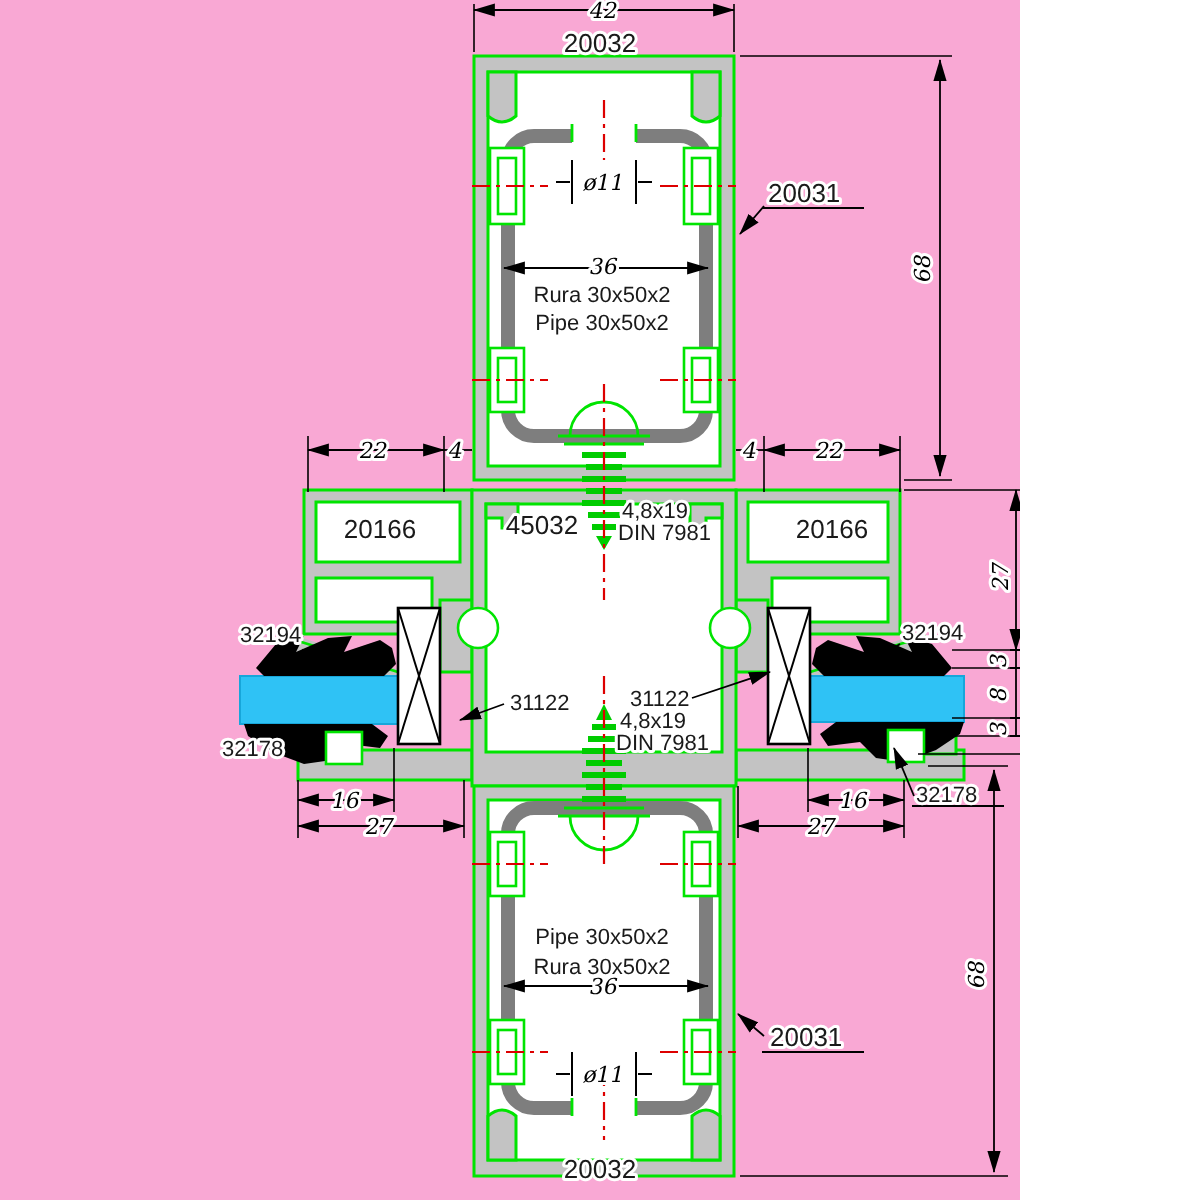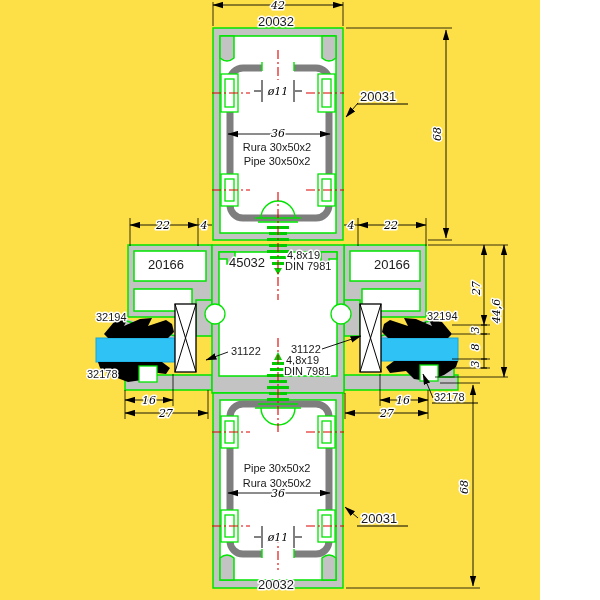--- a/index.html
+++ b/index.html
@@ -1,16 +1,16 @@
 <!DOCTYPE html>
 <html><head>
 <meta charset="utf-8">
 <style>
   html,body{margin:0;padding:0;background:#fff;}
-  #stage{position:relative;width:540px;height:600px;background:#fde047;overflow:hidden;}
+  #stage{position:relative;width:486px;height:600px;background:#f9a8d4;overflow:hidden;padding-left:24px;}
   svg{display:block;}
   .profile{fill:#c3c3c3;stroke:#00e400;stroke-width:1.5;}
   .cavity{fill:#ffffff;stroke:#00e400;stroke-width:1.5;}
   .clip{fill:#ffffff;stroke:#00e400;stroke-width:1.3;}
   .greenline{fill:none;stroke:#00e400;stroke-width:1.4;}
   .seat{stroke:#c3c3c3;stroke-width:9;fill:none;}
   .pipe{fill:none;stroke:#7e7e7e;stroke-width:7;}
   .glass{fill:#2fc2f5;stroke:#17a6da;stroke-width:1;}
   .gasket{fill:#000;stroke:none;}
   .spacer{fill:#fff;stroke:#000;stroke-width:1.3;}

